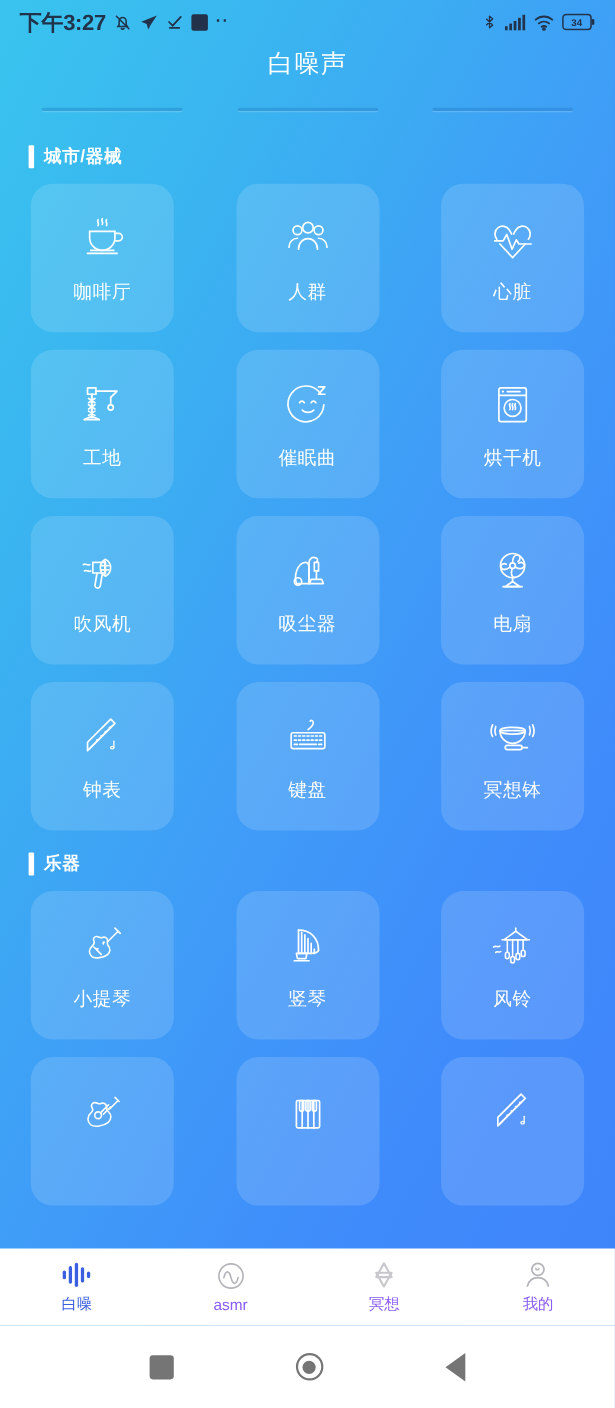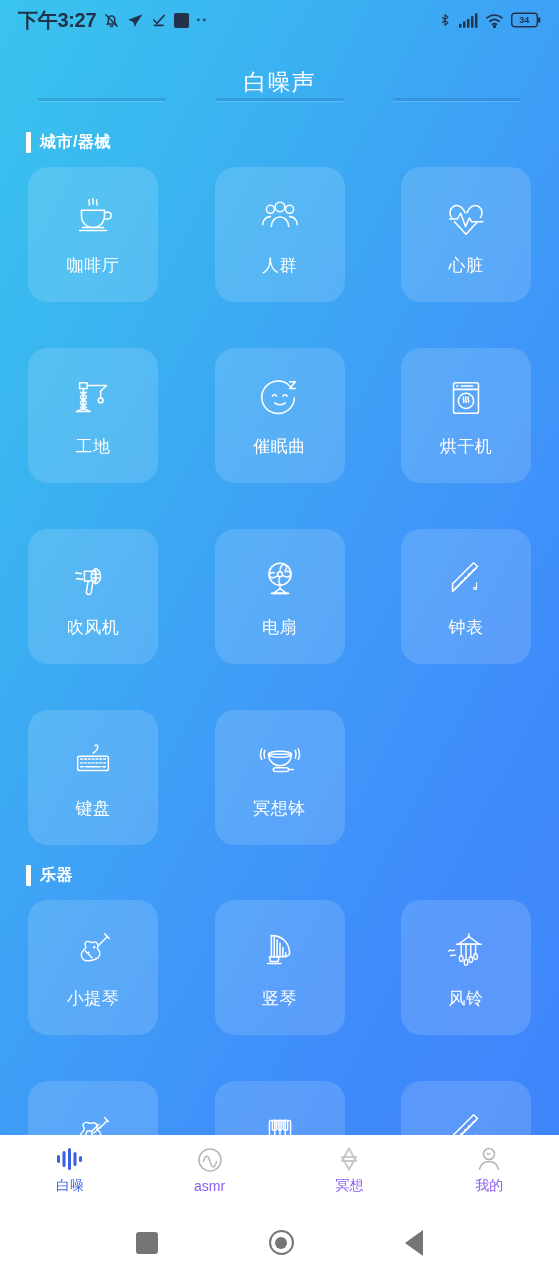--- a/index.html
+++ b/index.html
@@ -27,21 +27,21 @@
   .sb-left { display:flex; align-items:center; gap:7px; }
   .sb-time { font-size:20px; font-weight:700; color:#20334a; letter-spacing:-.3px; }
   .sb-right { display:flex; align-items:center; gap:7px; }
   .sb-ico { display:flex; align-items:center; }
   .sq-ico { width:15px; height:15px; background:#22324a; border-radius:2px; }
   .dots-ico { color:#22324a; font-size:15px; font-weight:700; line-height:8px; letter-spacing:1px; }
 
   
   .titlebar {
     position:absolute; top:42px; left:0; right:0; height:56px;
-    display:flex; align-items:flex-end; justify-content:center; z-index:4;
+    display:flex; align-items:flex-start; justify-content:center; z-index:4;
   }
   .title { font-size:23px; color:#ffffff; font-weight:400; letter-spacing:1px; }
 
   .dividers {
     position:absolute; top:98px; left:0; right:0; height:14px;
     display:flex; justify-content:space-between; padding:0 38px; z-index:3;
   }
   .divline {
     width:128px; height:3px; border-radius:2px;
     background:rgba(30,110,180,.30);
@@ -57,21 +57,21 @@
     display:flex; align-items:center; gap:9px;
     padding:20px 0 14px 26px;
   }
   .section-bar { width:5px; height:21px; background:#ffffff; border-radius:1px; }
   .section-title { font-size:16px; color:#ffffff; font-weight:700; letter-spacing:.5px; }
 
   .grid {
     display:grid;
     grid-template-columns:repeat(3,130px);
     justify-content:space-between;
-    row-gap:46px;
+    row-gap:16px;
     padding:0 28px;
   }
   .card {
     width:130px; height:135px; border-radius:20px;
     background:rgba(255,255,255,.14);
     display:flex; flex-direction:column; align-items:center;
     justify-content:flex-start; padding-top:26px;
     cursor:pointer;
   }
   .card-icon { width:48px; height:48px; display:flex; align-items:center; justify-content:center; }
@@ -277,20 +277,34 @@
             <path d="M7 24c2-1.5 4 1.5 6 0"></path>
             <path d="M15 16h12v10H15z"></path>
             <path d="M27 13a9 9 0 0 1 0 16 9 9 0 0 1 0-16z"></path>
             <path d="M23 19h7M23 23h7M26.5 15v12"></path>
             <path d="M19 26l-2 12a2.6 2.6 0 0 0 5 .6L24 27"></path>
           </svg>
         </span>
         <span class="card-label">吹风机</span>
       </div>
 
+      <div class="card">
+        <span class="card-icon">
+          <svg viewBox="0 0 48 48" fill="none" stroke="#fff" stroke-width="1.6" stroke-linecap="round" stroke-linejoin="round">
+            <path d="M13 36c-2.5-8 1-19 8-20 3-.4 4 2 4 6v14z"></path>
+            <circle cx="14.5" cy="34" r="3.5"></circle>
+            <path d="M25 36V16c0-3 3-6 6-4.5"></path>
+            <path d="M31 11.5c2 0 2.5 2 1.5 3.5"></path>
+            <path d="M30 16h4v8h-4z"></path>
+            <path d="M32 24v8"></path>
+            <path d="M27 32h10l1.5 4h-13z"></path>
+          </svg>
+        </span>
+        <span class="card-label">吸尘器</span>
+      </div>
 
       <div class="card">
         <span class="card-icon">
           <svg viewBox="0 0 48 48" fill="none" stroke="#fff" stroke-width="1.6" stroke-linecap="round" stroke-linejoin="round">
             <circle cx="24" cy="19" r="11.5"></circle>
             <circle cx="24" cy="19" r="2.6"></circle>
             <path d="M24 16.4c0-4 1-7.5 4.5-7.5 3 0 3.6 4.3.6 6.4"></path>
             <path d="M26.4 20.2c3.5 2 7 2.6 8.5-.5 1.3-2.7-2.4-5-5-3"></path>
             <path d="M21.8 20.4c-3.4 2-6.6 3.8-8.4.9-1.6-2.5 1.6-5.2 4.5-3.6"></path>
             <path d="M23.5 22c-1 3.8-1.4 7.4 2 8.3"></path>

